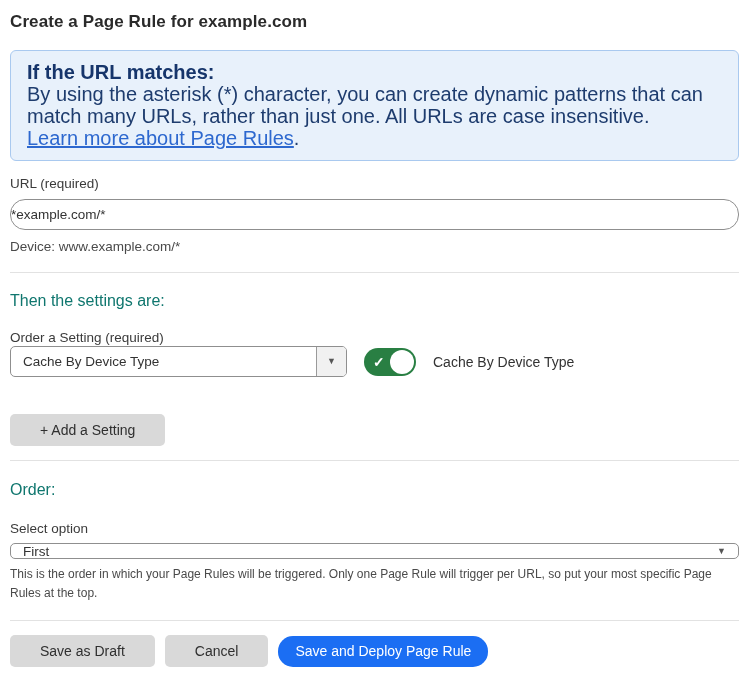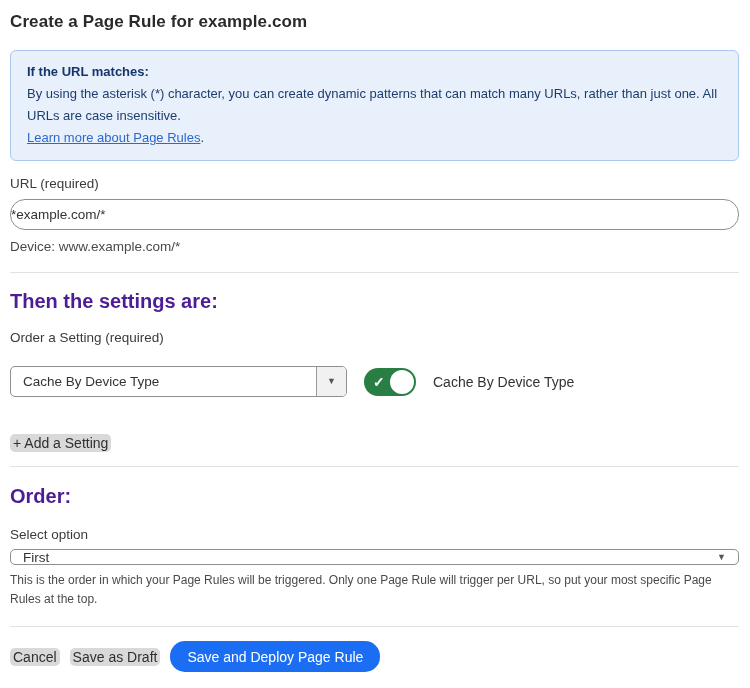--- a/index.html
+++ b/index.html
@@ -20,21 +20,21 @@
     line-height: 28px;
     margin: 0 0 14px 0;
     letter-spacing: 0.1px;
   }
   .info-box {
     background: #e8f1fb;
     border: 1px solid #a9c9ef;
     border-radius: 6px;
     padding: 10px 16px 11px 16px;
     color: #1e3c6e;
-    font-size: 13px;
+    font-size: 20px;
     line-height: 22px;
   }
   .info-heading {
     font-weight: bold;
     color: #16356b;
   }
   .info-box a {
     color: #2d68cf;
     text-decoration: underline;
     cursor: pointer;
@@ -64,30 +64,30 @@
     color: #4a4a4a;
     line-height: 19px;
     margin-top: 7px;
   }
   .divider {
     border: none;
     border-top: 1px solid #e2e2e2;
     margin: 16px 0 0 0;
   }
   .section-heading {
-    font-size: 20px;
-    font-weight: bold;
-    color: #4c1d95;
+    font-size: 16px;
+    font-weight: normal;
+    color: #0f766e;
     line-height: 18px;
     margin-top: 19px;
   }
   .setting-row {
     display: flex;
     align-items: center;
-    margin-top: 20px;
+    margin-top: 0;
   }
   .combo {
     display: flex;
     align-items: stretch;
     width: 337px;
     height: 31px;
     border: 1px solid #8f8f8f;
     border-radius: 5px;
     background: #ffffff;
     overflow: hidden;
@@ -148,22 +148,22 @@
     color: #333333;
   }
   .gray-btn {
     display: inline-block;
     background: #d9d9d9;
     color: #2f2f2f;
     border: none;
     border-radius: 5px;
     font-family: "Liberation Sans", sans-serif;
     font-size: 14px;
-    height: 18px;
-    padding: 0 3px;
+    height: 32px;
+    padding: 0 30px;
     cursor: pointer;
   }
   .add-setting {
     margin-top: 37px;
   }
   .select-flat {
     display: flex;
     align-items: center;
     width: 100%;
     height: 16px;
@@ -252,19 +252,19 @@
 <div class="select-flat">
   <span class="select-text">First</span>
   <span class="arrow-glyph">▼</span>
 </div>
 
 <div class="order-helper">This is the order in which your Page Rules will be triggered. Only one Page Rule will trigger per URL, so put your most specific Page Rules at the top.</div>
 
 <hr class="divider footer-divider">
 
 <div class="footer">
+  <button class="gray-btn">Save as Draft</button>
   <button class="gray-btn">Cancel</button>
-  <button class="gray-btn">Save as Draft</button>
   <button class="blue-btn">Save and Deploy Page Rule</button>
 </div>
 
 
 
 
 </body></html>

